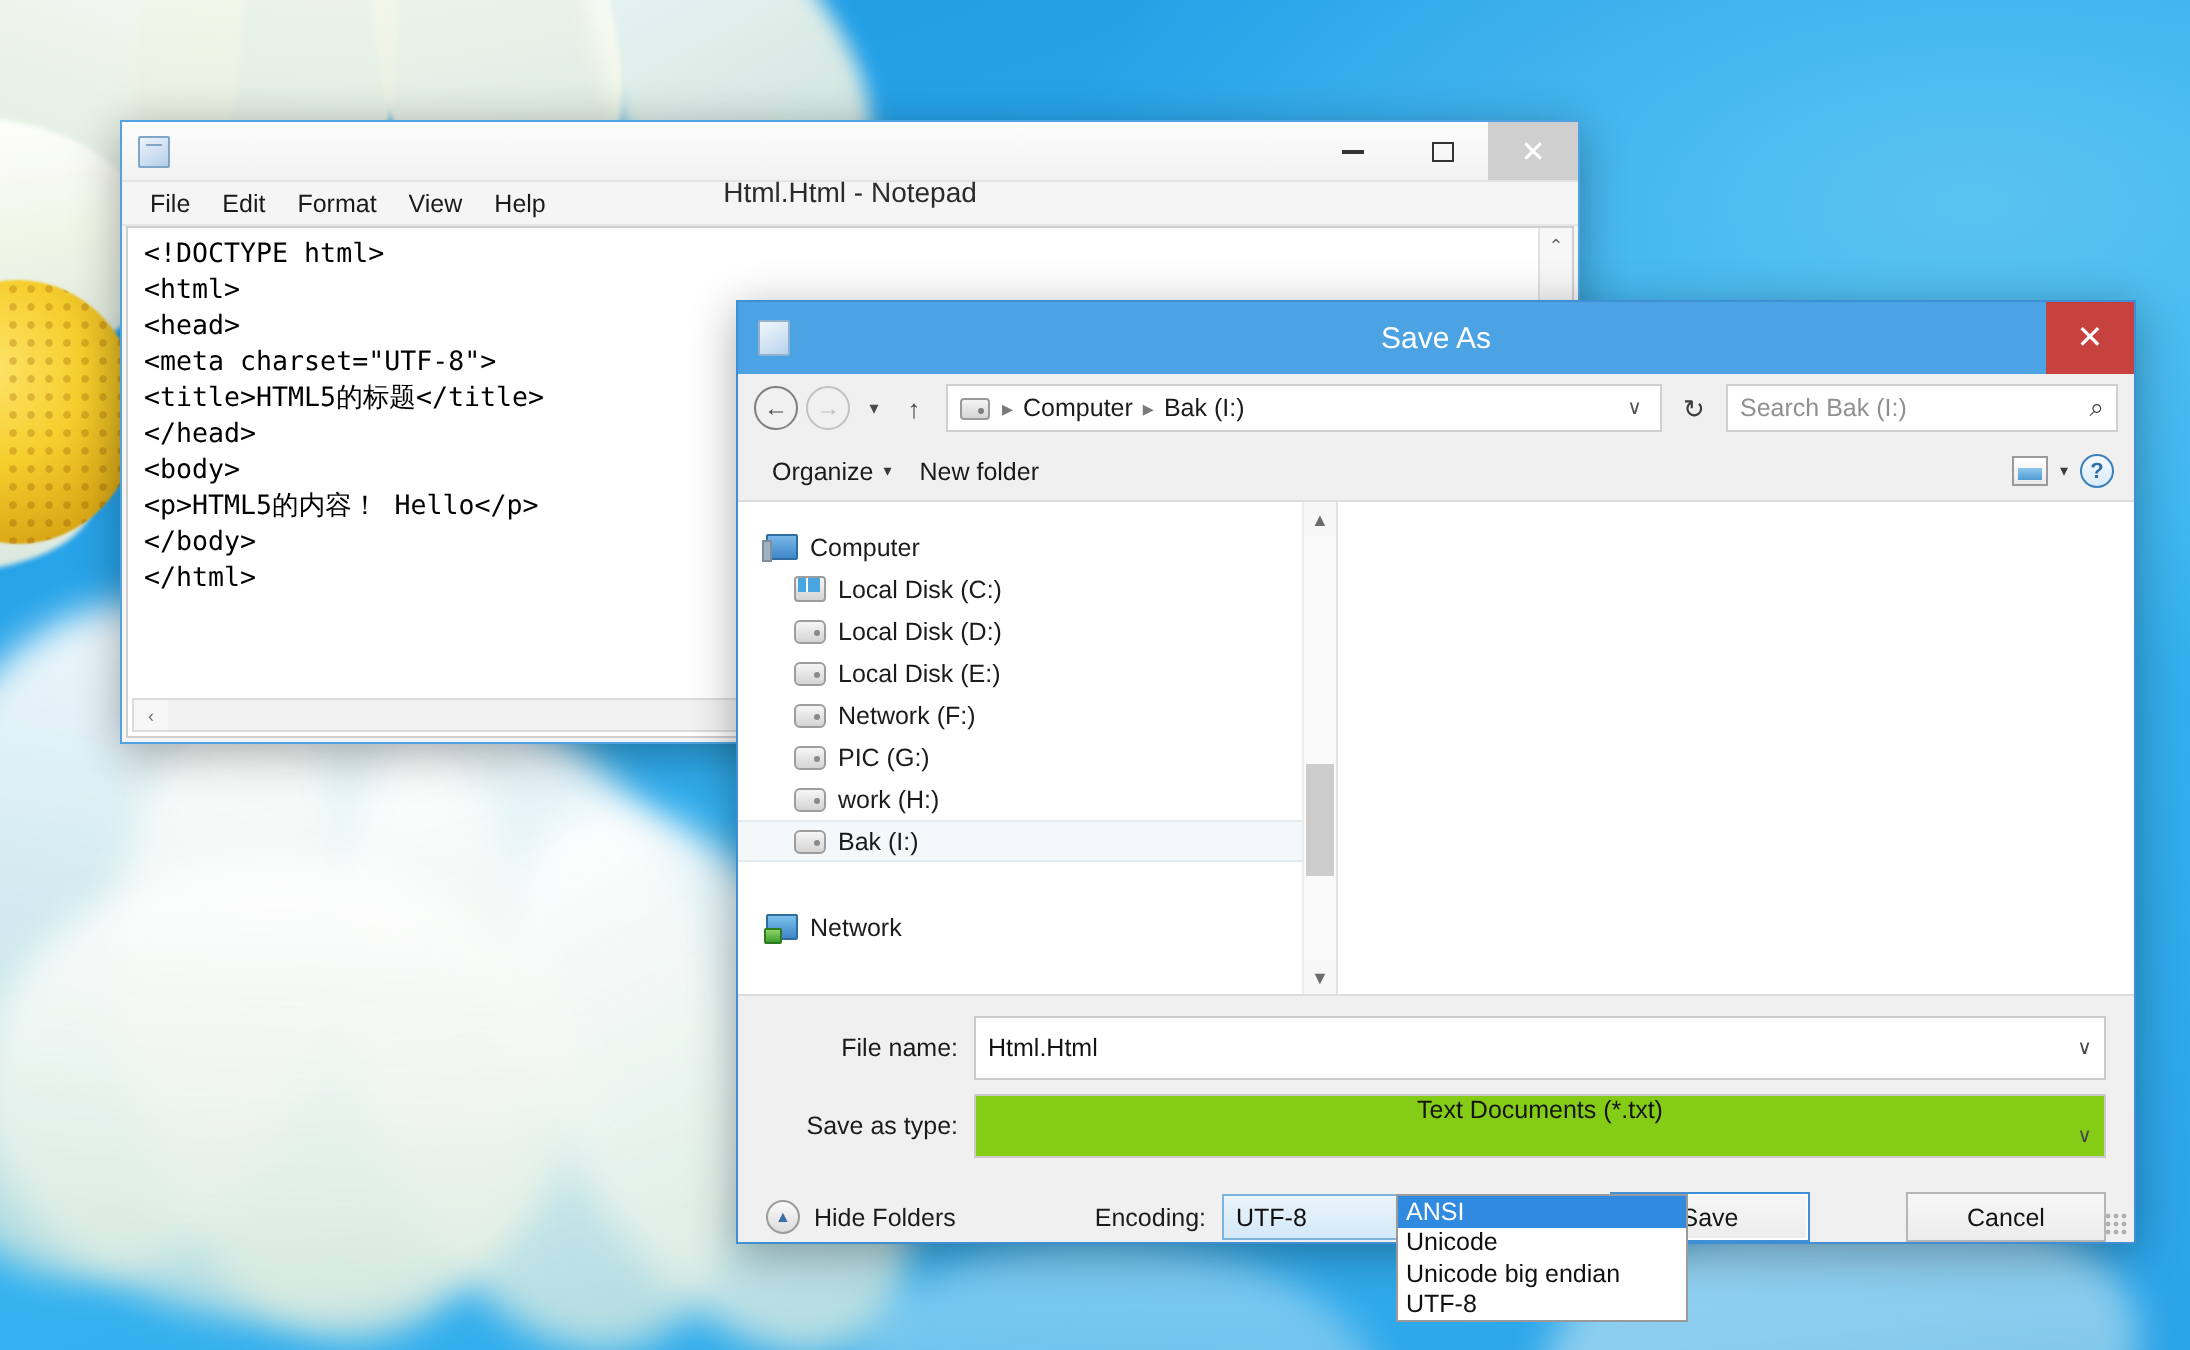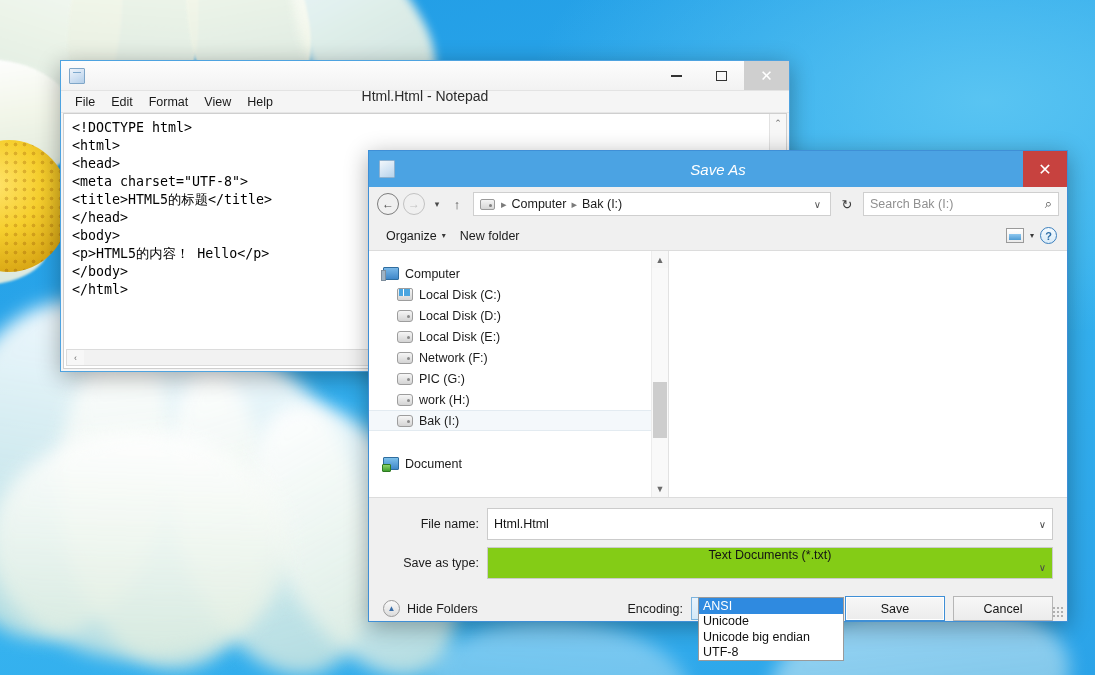--- a/index.html
+++ b/index.html
@@ -146,21 +146,21 @@
     background: #4ba3e3;
     display: flex; align-items: center;
   }
   #sa-icon {
     width: 16px; height: 18px; margin-left: 10px;
     background: linear-gradient(150deg,#f2f7fb,#cfe2f3 60%,#b7d3ea);
     border: 1px solid #8fb2d0; border-radius: 1px;
   }
   #sa-title-text {
     position: absolute; left: 0; right: 0; text-align: center;
-    font-size: 15px; color: #ffffff; font-style: italic;
+    font-size: 15px; color: #ffffff;
   }
   #sa-close {
     margin-left: auto; width: 44px; height: 100%;
     background: #c7423f; color: #fff;
     display: flex; align-items: center; justify-content: center;
     font-size: 16px;
   }
   #sa-nav {
     height: 34px; display: flex; align-items: center; gap: 4px;
     padding: 0 8px; background: #f0f0f0;
@@ -344,21 +344,21 @@
     border: 1px solid #7cb4de;
     display: flex; align-items: center; padding: 0 6px;
     font-size: 12.5px; color: #101010;
   }
   #enc-combo .cv { margin-left: auto; font-size: 10px; color: #2a2a2a; }
   .btn {
     width: 100px; height: 25px;
     background: linear-gradient(180deg,#f7f7f7,#ececec);
     border: 1px solid #b6b6b6;
     display: flex; align-items: center; justify-content: center;
-    font-size: 12.5px; color: #141414;
+    font-size: 12.5px; color: #141414; margin-left: 40px;
   }
   .btn.focus { border: 1px solid #3f8fd6; box-shadow: inset 0 0 0 1px #ffffff; }
 
   
   #enc-list {
     position: absolute;
     left: 698px; top: 597px; width: 146px;
     background: #fff; border: 1px solid #9a9a9a;
     z-index: 50;
   }
@@ -520,21 +520,21 @@
           <span class="ico-hdd"></span>
           <span class="lbl">work (H:)</span>
         </div>
         <div class="tree-row indent selected">
           <span class="ico-hdd"></span>
           <span class="lbl">Bak (I:)</span>
         </div>
         <div class="tree-row" style="height:22px;"></div>
         <div class="tree-row">
           <span class="ico-net"></span>
-          <span class="lbl">Document</span>
+          <span class="lbl">Network</span>
         </div>
       </div>
       <div id="tree-scroll">
         <div class="sb-arrow">▲</div>
         <div class="track">
           <div id="tree-thumb"></div>
         </div>
         <div class="sb-arrow">▼</div>
       </div>
     </div>

